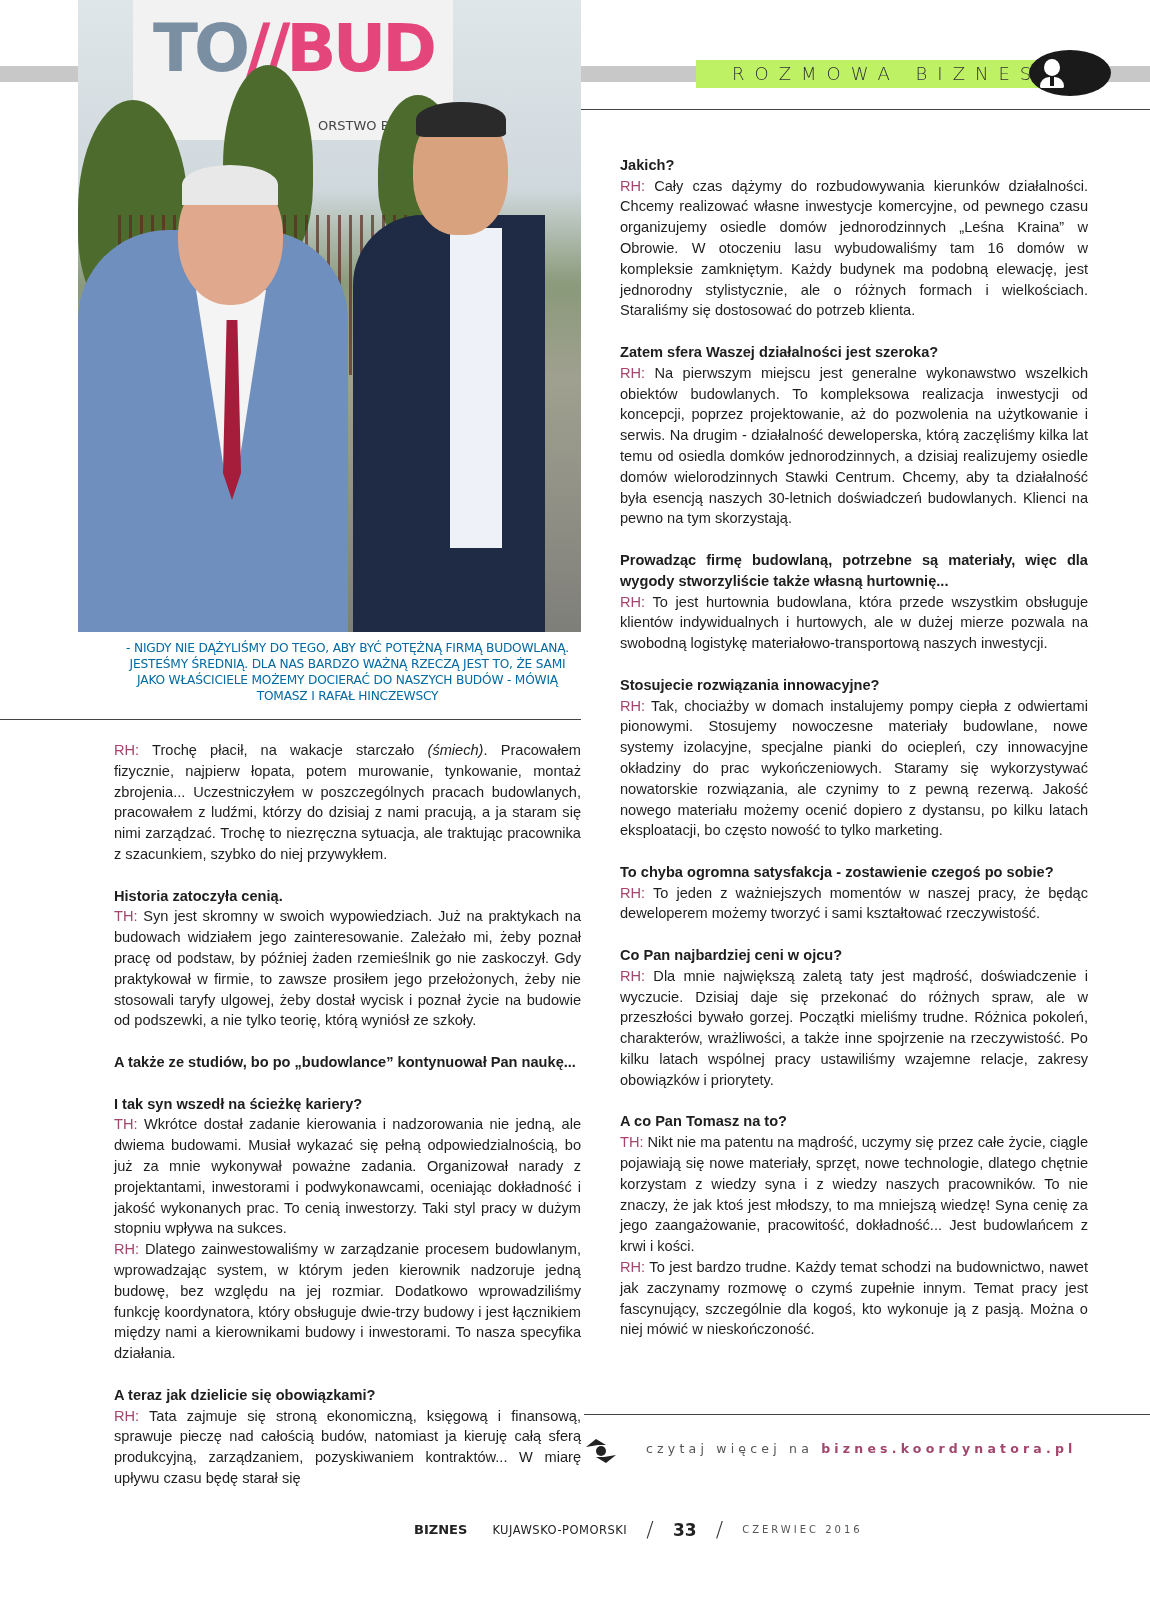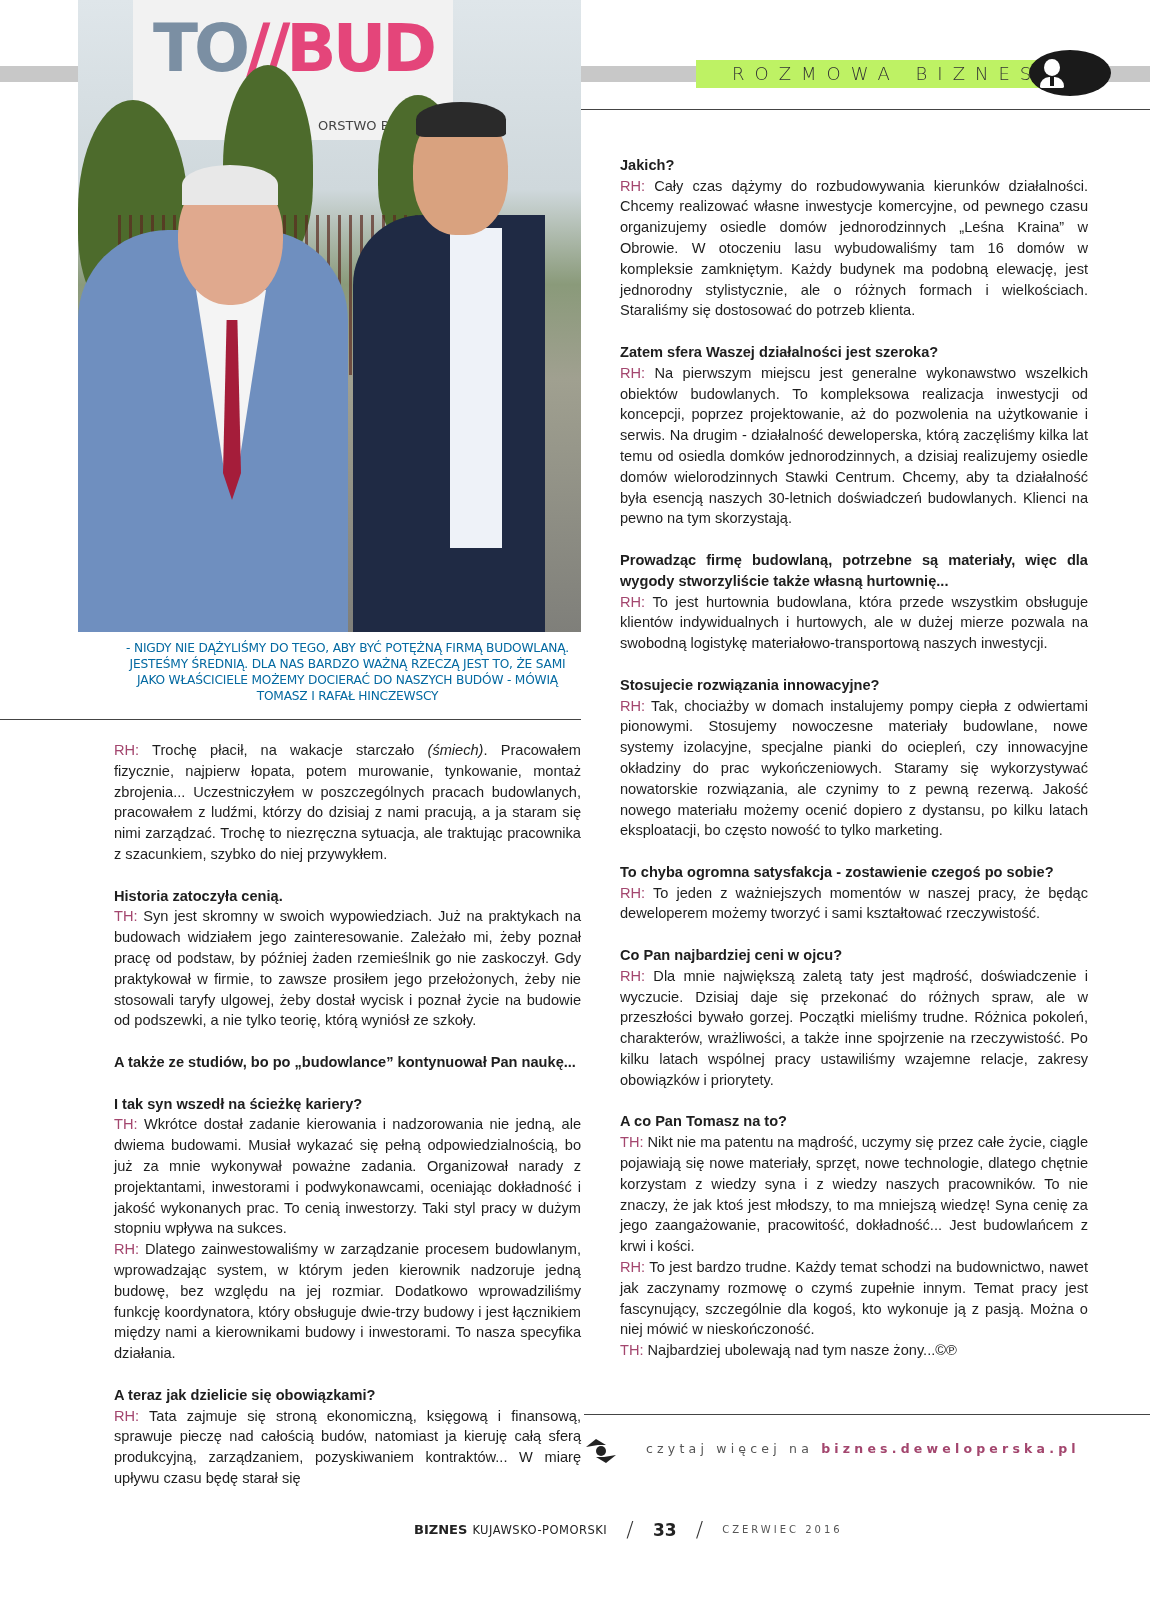--- a/index.html
+++ b/index.html
@@ -52,21 +52,21 @@
 
   .right-rule { left:584px; top:1414px; width:566px; height:1px; background:#444; }
   .more { left:584px; top:1436px; width:480px; height:30px; }
   .more-icon { position:absolute; left:0; top:0; width:34px; height:30px; }
   .more-text { position:absolute; left:62px; top:5px; font-family:"DejaVu Sans",sans-serif; font-size:12.5px; letter-spacing:4.2px; color:#555; }
   .more-text b { color:#a3466e; }
 
   .footer { left:378px; top:1517px; height:24px; font-family:"DejaVu Sans",sans-serif; color:#222; white-space:nowrap; }
   .footer span { display:inline-block; vertical-align:middle; }
   .f-brand { font-weight:bold; font-size:13px; }
-  .f-region { font-size:11.5px; letter-spacing:0.5px; margin-left:0;text-align:center; }
+  .f-region { font-size:11.5px; letter-spacing:0.5px; margin-left:20px;text-align:center; }
   .f-slash { font-size:22px; font-weight:200; margin:0 14px; color:#333; }
   .f-page { font-size:17px; font-weight:bold; }
   .f-date { font-size:10px; letter-spacing:3px; color:#555; }
 </style>
 </head>
 <body>
 
 <div class="abs header-band"></div>
 <div class="abs header-title">ROZMOWA BIZNESU</div>
 <div class="abs header-icon">
@@ -118,31 +118,30 @@
     <p><span class="sp">RH:</span><span> To jest hurtownia budowlana, która przede wszystkim obsługuje klientów indywidualnych i hurtowych, ale w dużej mierze pozwala na swobodną logistykę materiałowo-transportową naszych inwestycji.</span></p>
     <p class="q">Stosujecie rozwiązania innowacyjne?</p>
     <p><span class="sp">RH:</span><span> Tak, chociażby w domach instalujemy pompy ciepła z odwiertami pionowymi. Stosujemy nowoczesne materiały budowlane, nowe systemy izolacyjne, specjalne pianki do ociepleń, czy innowacyjne okładziny do prac wykończeniowych. Staramy się wykorzystywać nowatorskie rozwiązania, ale czynimy to z pewną rezerwą. Jakość nowego materiału możemy ocenić dopiero z dystansu, po kilku latach eksploatacji, bo często nowość to tylko marketing.</span></p>
     <p class="q">To chyba ogromna satysfakcja - zostawienie czegoś po sobie?</p>
     <p><span class="sp">RH:</span><span> To jeden z ważniejszych momentów w naszej pracy, że będąc deweloperem możemy tworzyć i sami kształtować rzeczywistość.</span></p>
     <p class="q">Co Pan najbardziej ceni w ojcu?</p>
     <p><span class="sp">RH:</span><span> Dla mnie największą zaletą taty jest mądrość, doświadczenie i wyczucie. Dzisiaj daje się przekonać do różnych spraw, ale w przeszłości bywało gorzej. Początki mieliśmy trudne. Różnica pokoleń, charakterów, wrażliwości, a także inne spojrzenie na rzeczywistość. Po kilku latach wspólnej pracy ustawiliśmy wzajemne relacje, zakresy obowiązków i priorytety.</span></p>
     <p class="q">A co Pan Tomasz na to?</p>
     <p><span class="sp">TH:</span><span> Nikt nie ma patentu na mądrość, uczymy się przez całe życie, ciągle pojawiają się nowe materiały, sprzęt, nowe technologie, dlatego chętnie korzystam z wiedzy syna i z wiedzy naszych pracowników. To nie znaczy, że jak ktoś jest młodszy, to ma mniejszą wiedzę! Syna cenię za jego zaangażowanie, pracowitość, dokładność... Jest budowlańcem z krwi i kości.</span></p>
     <p><span class="sp">RH:</span><span> To jest bardzo trudne. Każdy temat schodzi na budownictwo, nawet jak zaczynamy rozmowę o czymś zupełnie innym. Temat pracy jest fascynujący, szczególnie dla kogoś, kto wykonuje ją z pasją. Można o niej mówić w nieskończoność.</span></p>
-    <p><span class="sp">TH:</span><span> Najbardziej ubolewają nad tym nasze żony...©℗</span></p>
   </div>
 
 <div class="abs right-rule"></div>
 <div class="abs more">
   <svg class="more-icon" viewBox="0 0 34 30">
     <path d="M2 11 L12 3 L22 9 L14 9 Z" fill="#222"></path>
     <path d="M32 19 L22 27 L12 21 L20 21 Z" fill="#222"></path>
     <circle cx="17" cy="15" r="5" fill="#222"></circle>
   </svg>
-  <div class="more-text"><span>czytaj więcej na </span><b>biznes.deweloperska.pl</b></div>
+  <div class="more-text"><span>czytaj więcej na </span><b>biznes.koordynatora.pl</b></div>
 </div>
 
 <div class="abs footer">
   <span class="f-brand">BIZNES</span>
   <span class="f-region">KUJAWSKO-POMORSKI</span>
   <span class="f-slash">/</span>
   <span class="f-page">33</span>
   <span class="f-slash">/</span>
   <span class="f-date">CZERWIEC 2016</span>
 </div>

